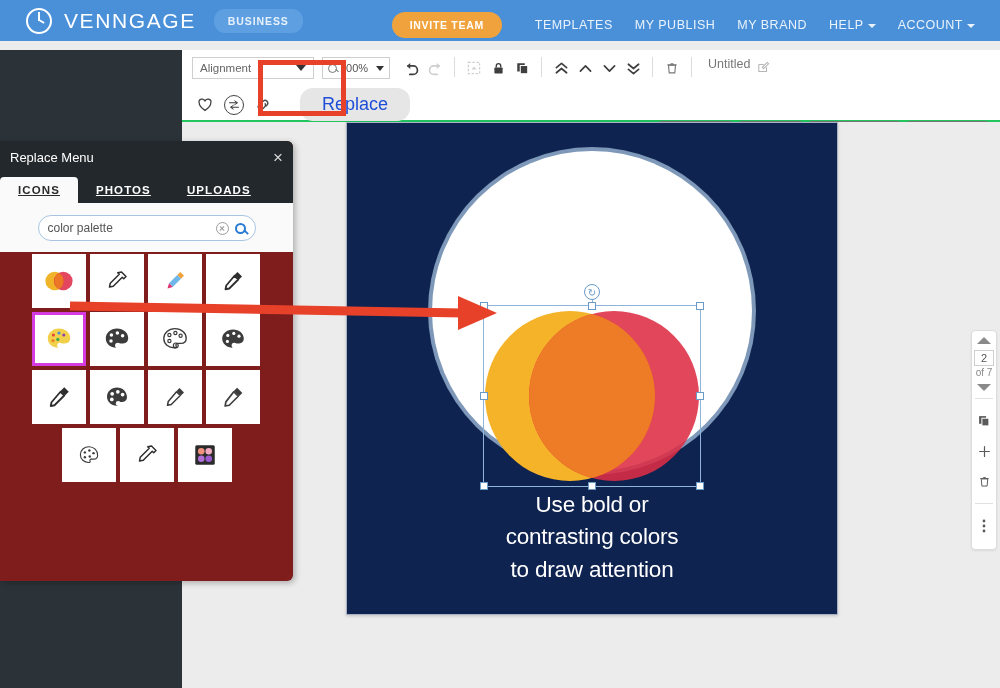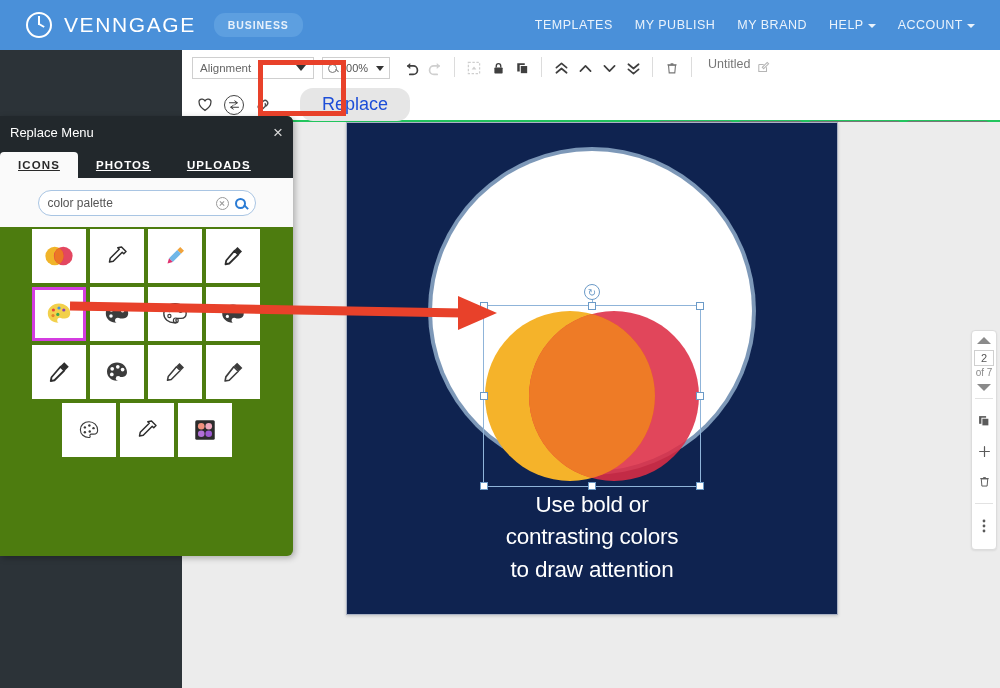--- a/index.html
+++ b/index.html
@@ -6,21 +6,21 @@
   html, body {
     width: 1000px; height: 688px;
     font-family: "Liberation Sans", sans-serif;
     overflow: hidden;
     background: #ececec;
   }
   #app { position: relative; width: 1000px; height: 688px; }
 
   
   .topbar {
-    position: absolute; left:0; top:0; width:1000px; height:50px;
+    position: absolute; left:0; top:0; width:1000px; height:41px;
     background:#4a90d9; display:flex; align-items:center;
   }
   .logo-wrap { display:flex; align-items:center; margin-left:26px; }
   .logo-mark { width:26px; height:26px; border:2px solid #fff; border-radius:50%;
                position:relative; }
   .logo-mark:before { content:""; position:absolute; left:10px; top:2px;
                width:2px; height:9px; background:#fff; transform-origin: 50% 100%; }
   .logo-mark:after { content:""; position:absolute; left:11px; top:9px;
                width:6px; height:2px; background:#fff; transform: rotate(30deg);
                transform-origin: 0 50%; }
@@ -161,22 +161,22 @@
     border-right:7px solid transparent;border-top:7px solid #8a8a8a; cursor:pointer;}
   .pc-num { width:20px; height:16px; border:1px solid #cfcfcf; font-size:11px;
             text-align:center; color:#555; margin-top:6px; line-height:14px; }
   .pc-of { font-size:10px; color:#8a8a8a; margin:1px 0 6px; }
   .pc-sep { width:18px; height:1px; background:#e2e2e2; margin:7px 0; }
   .pc-ic { margin:6px 0; cursor:pointer; display:flex; align-items:center;
            justify-content:center; width:20px; height:18px; }
 
   
   .panel {
-    position:absolute; left:0; top:116px; width:293px; height:440px;
-    background:#4d7c0f; z-index:50;
+    position:absolute; left:0; top:141px; width:293px; height:440px;
+    background:#7f1d1d; z-index:50;
     box-shadow:2px 2px 6px rgba(0,0,0,.28); border-radius:0 6px 6px 0;
   }
   .panel-header {
     height:32px; background:#22282c; color:#fff; display:flex; align-items:center;
     padding:0 10px; border-radius:0 6px 0 0;
   }
   .panel-header span.t { font-size:13px; }
   .panel-close { margin-left:auto; font-size:17px; color:#d8d8d8; cursor:pointer;
                  line-height:1; font-weight:300; }
   .panel-tabs { height:30px; background:#22282c; display:flex; align-items:flex-end; }
@@ -221,20 +221,21 @@
 <div id="app">
 
   <div class="topbar">
     <div class="logo-wrap">
       <div class="logo-mark"></div>
       <div class="logo-text">VENNGAGE</div>
     </div>
     <div class="badge-business">BUSINESS</div>
 
     <div class="topnav">
+      <button class="invite-btn">INVITE TEAM</button>
       <a href="#">TEMPLATES</a>
       <a href="#">MY PUBLISH</a>
       <a href="#">MY BRAND</a>
       <a href="#"><span>HELP</span><i class="caret-d"></i></a>
       <a href="#"><span>ACCOUNT</span><i class="caret-d"></i></a>
     </div>
   </div>
 
   <div class="left-dark"></div>
 

